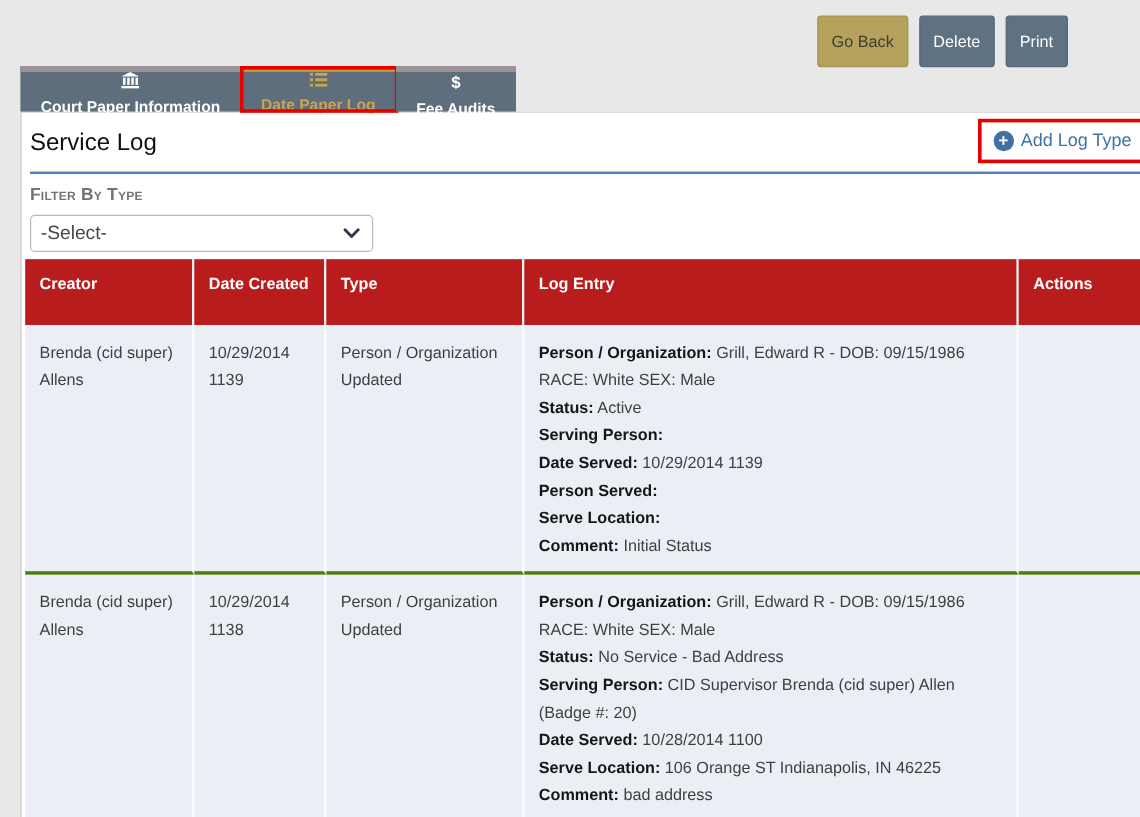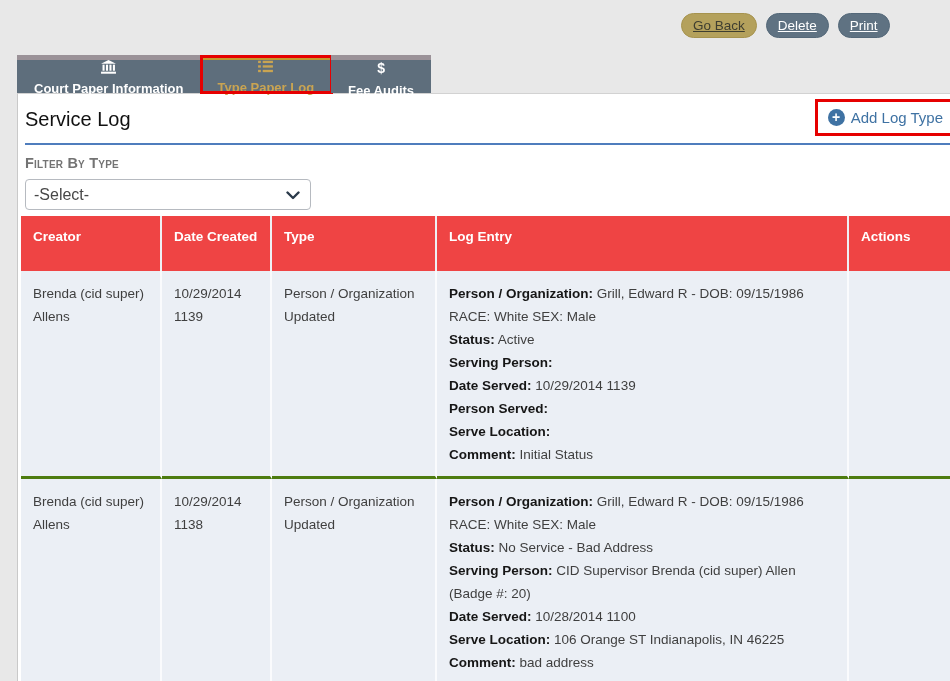--- a/index.html
+++ b/index.html
@@ -6,22 +6,22 @@
   html,body { margin:0; padding:0; }
   body {
     width:950px; height:681px; overflow:hidden; position:relative;
     background:#e8e8e8;
     font-family:"Liberation Sans", sans-serif;
   }
 
   
   .toolbar { position:absolute; top:13px; left:681px; display:flex; gap:9px; white-space:nowrap; }
   .btn {
-    height:25px; padding:0 11px; font-size:13.5px; border-radius:14px;
-    display:flex; align-items:center; cursor:pointer; border:1px solid transparent;text-decoration:underline;
+    height:43px; padding:0 11px; font-size:13.5px; border-radius:3px;
+    display:flex; align-items:center; cursor:pointer; border:1px solid transparent;
   }
   .btn-gold { background:#b4a15c; border-color:#a6934e; color:#3e3e30; }
   .btn-slate { background:#5f7282; border-color:#546879; color:#ffffff; }
 
   
   .tabstrip { position:absolute; left:17px; top:55px; display:flex; z-index:3; }
   .tab {
     background:#5e6e7c; border-top:5px solid #9b9298; height:38px;
     display:flex; align-items:center; gap:7px; padding:0 17px;
     color:#fff; font-weight:bold; font-size:13px; cursor:pointer; position:relative;flex-direction:column;
@@ -64,21 +64,21 @@
     padding:0 10px 0 8px; font-size:16px; color:#474747; cursor:pointer;
   }
   .select-box svg { stroke:#2b3a4a; }
 
   
   table.log-table {
     border-collapse:separate; border-spacing:0; table-layout:fixed;
     width:941px; margin:6px 0 0 -4px; font-size:13.5px;
   }
   .log-table thead th {
-    background:#ef4444; color:#fff; font-weight:bold; text-align:left;
+    background:#b91c1c; color:#fff; font-weight:bold; text-align:left;
     vertical-align:top; padding:9px 12px; line-height:23px;
     border-right:2px solid #eef1f4; height:55px;
   }
   .log-table thead th:last-child { border-right:none; }
   .log-table tbody td {
     background:#ebeff5; vertical-align:top; padding:11px 12px 10px;
     line-height:23px; color:#3f3f3f;
     border-right:2px solid #fafbfd; border-bottom:3px solid #4d7c0f;
   }
   .log-table tbody td:last-child { border-right:none; }
@@ -111,21 +111,21 @@
     <span class="ticon">
       <svg width="15" height="13" viewBox="0 0 16 14" fill="currentColor">
         <rect x="0" y="0.8" width="3" height="2.5"></rect>
           <rect x="5" y="0.8" width="11" height="2.5"></rect>
         <rect x="0" y="5.7" width="3" height="2.5"></rect>
           <rect x="5" y="5.7" width="11" height="2.5"></rect>
         <rect x="0" y="10.6" width="3" height="2.5"></rect>
           <rect x="5" y="10.6" width="11" height="2.5"></rect>
       </svg>
     </span>
-    <span>Type Paper Log</span>
+    <span>Date Paper Log</span>
     <span class="annotation-box"></span>
   </div>
   <div class="tab">
     <span class="ticon dollar">$</span>
     <span>Fee Audits</span>
   </div>
 </div>
 
 <div class="panel">
   <div class="content">

